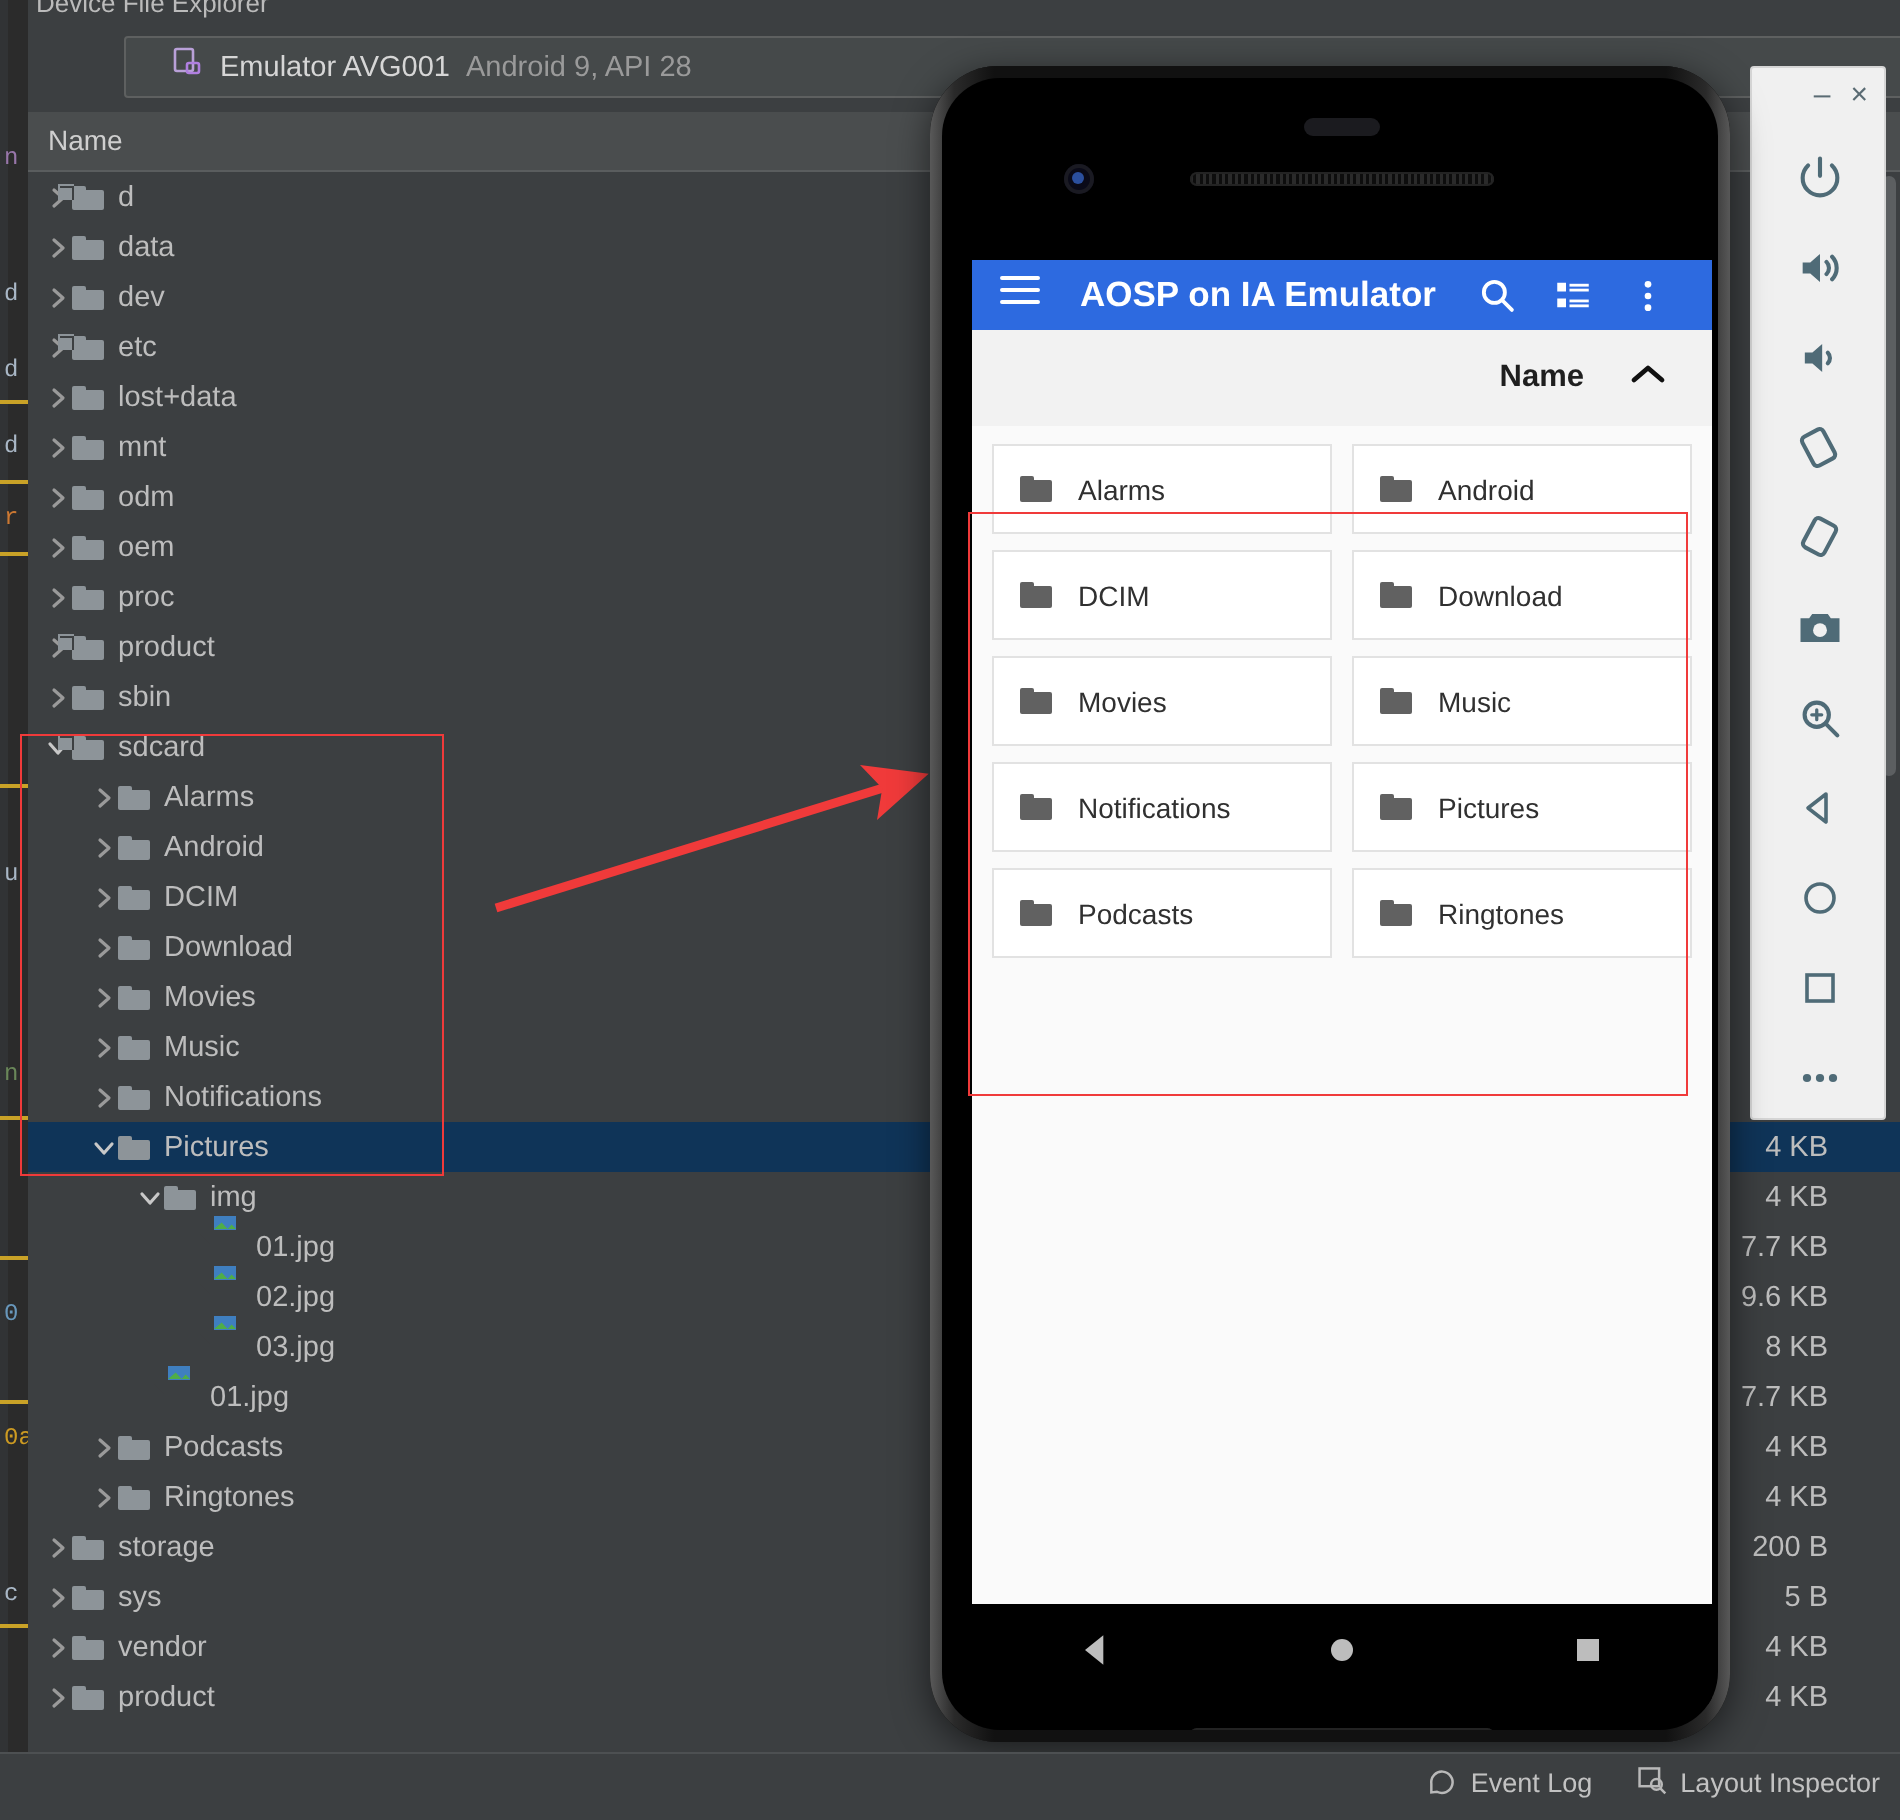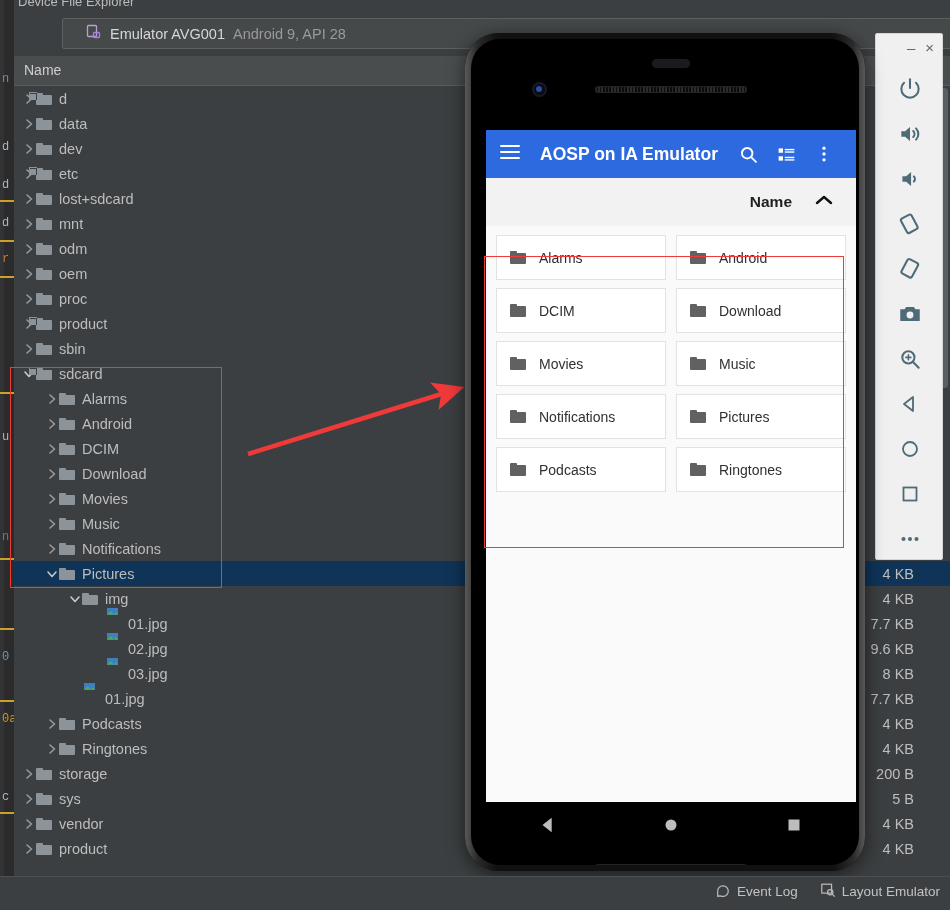--- a/index.html
+++ b/index.html
@@ -83,21 +83,21 @@
     box-shadow:inset 0 0 0 1px #232323; }
   .grille.top { left:124px; top:47px; }
   .grille.bot { left:124px; top:825px; }
   .earpiece { position:absolute; left:181px; top:20px; width:38px; height:9px; border-radius:5px; background:#1b1b1f; }
 
   .screen { position:absolute; left:15px; top:91px; width:370px; height:672px; background:#fafafa; overflow:hidden; }
   .statusbar { height:23px; background:#2255c4; display:flex; align-items:center;
     justify-content:space-between; padding:0 9px; }
   .statusbar .clock { color:#fff; font-size:12.5px; font-weight:bold; }
   .statusbar .icons { display:flex; align-items:center; gap:4px; }
-  .appbar { height:48px; background:#2d6ae0; display:flex; align-items:center; padding:0 13px; gap:0; }
+  .appbar { height:35px; background:#2d6ae0; display:flex; align-items:center; padding:0 13px; gap:0; }
   .appbar .title { color:#fff; font-size:17.5px; font-weight:bold; margin-left:19px; flex:1; }
   .appbar .act { width:38px; display:flex; align-items:center; justify-content:center; }
   .sortbar { height:48px; background:#f2f2f2; display:flex; align-items:center;
     justify-content:flex-end; padding-right:22px; gap:22px; }
   .sortbar .sname { font-size:15.5px; color:#1f1f1f; font-weight:bold; }
 
   .gridwrap { padding:9px 10px 0 10px; background:#fafafa; }
   .grid { display:grid; grid-template-columns:1fr 1fr; gap:8px 10px; }
   .cell { background:#fff; border:1px solid #e2e2e2; height:45px;
     display:flex; align-items:center; padding-left:13px; gap:12px; }
@@ -202,21 +202,21 @@
           <span class="ficon"><span class="fold"><span class="tab"></span><span class="body"></span><span class="lnk"></span></span></span>
           <span class="name">etc</span>
         </div>
         <div class="row" style="padding-left: 8px;">
           <span class="twisty">
             <svg width="14" height="14" viewBox="0 0 14 14" fill="none" stroke="#9a9a9a" stroke-width="1.6" stroke-linecap="round" stroke-linejoin="round">
               <path d="M5 3 L9.5 7 L5 11"></path>
             </svg>
           </span>
           <span class="ficon"><span class="fold"><span class="tab"></span><span class="body"></span></span></span>
-          <span class="name">lost+sdcard</span>
+          <span class="name">lost+data</span>
         </div>
         <div class="row" style="padding-left: 8px;">
           <span class="twisty">
             <svg width="14" height="14" viewBox="0 0 14 14" fill="none" stroke="#9a9a9a" stroke-width="1.6" stroke-linecap="round" stroke-linejoin="round">
               <path d="M5 3 L9.5 7 L5 11"></path>
             </svg>
           </span>
           <span class="ficon"><span class="fold"><span class="tab"></span><span class="body"></span></span></span>
           <span class="name">mnt</span>
         </div>
@@ -689,19 +689,19 @@
               <path d="M3 11 a6 6 0 1 1 3.2 4.6 L3 16 Z"></path>
             </svg></span>
           <span>Event Log</span>
         </div>
         <div class="bi">
           <span><svg width="16" height="16" viewBox="0 0 18 18" fill="none" stroke="#b9b9b9" stroke-width="1.4">
               <rect x="2" y="2.5" width="11" height="10"></rect>
               <circle cx="11.5" cy="11.5" r="3"></circle>
               <path d="M13.7 13.7 L16.5 16.5"></path>
             </svg></span>
-          <span>Layout Emulator</span>
+          <span>Layout Inspector</span>
         </div>
       </div>
   </div>
   <div class="ghost-text"></div>
 
 </div>
 
 </body></html>

